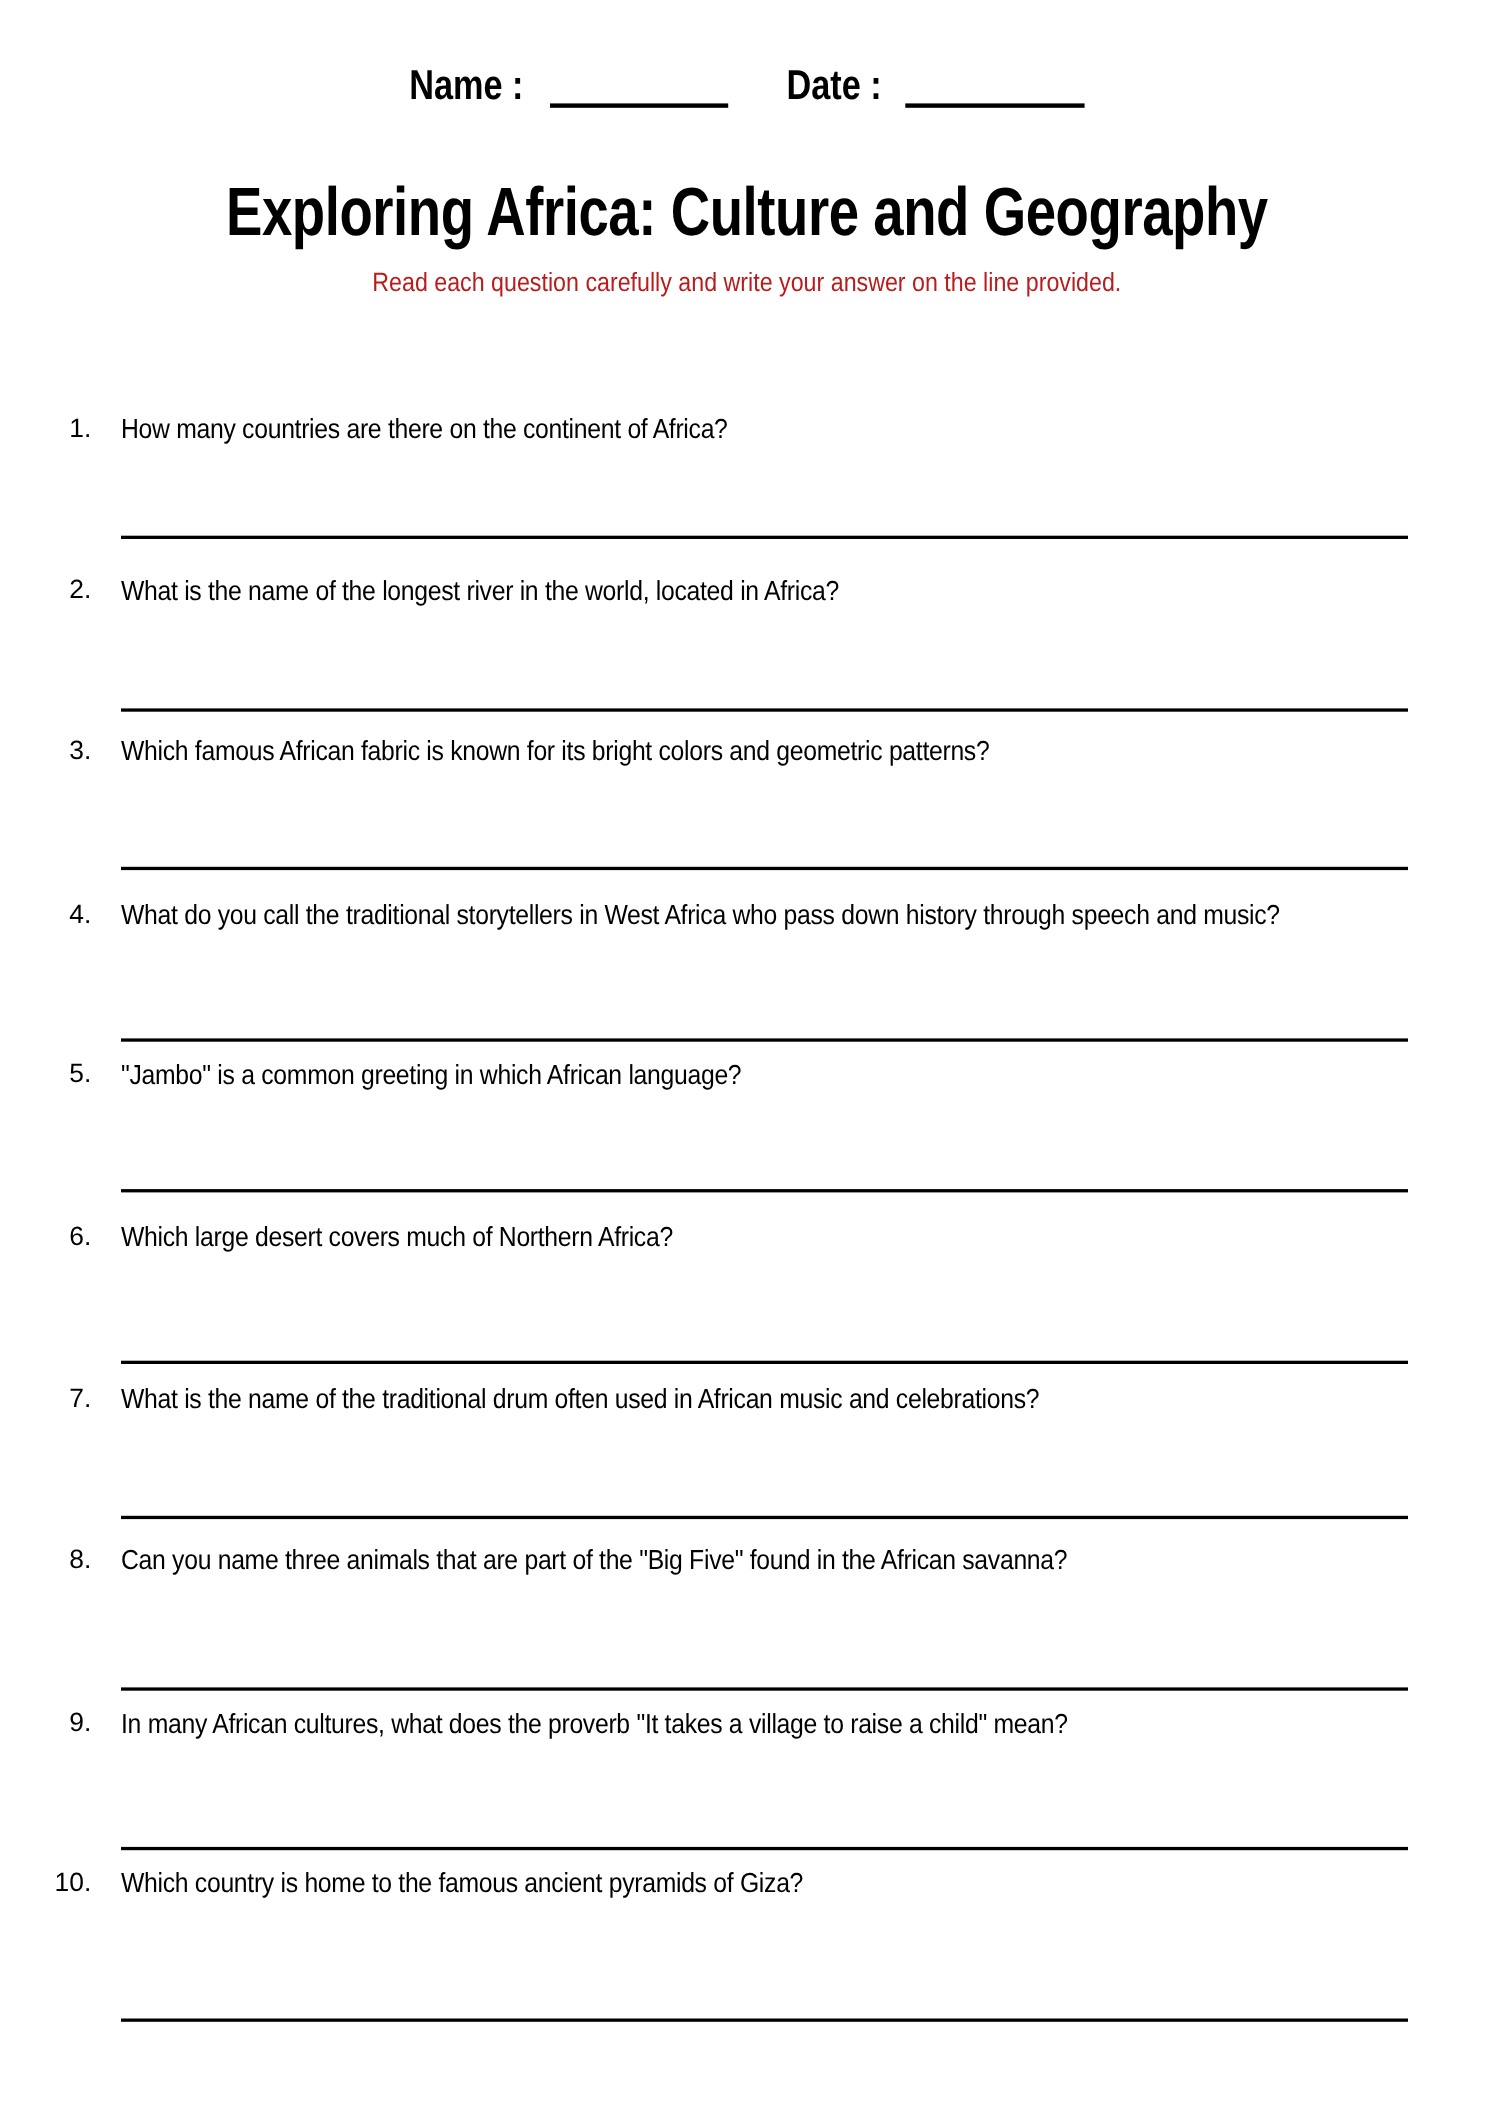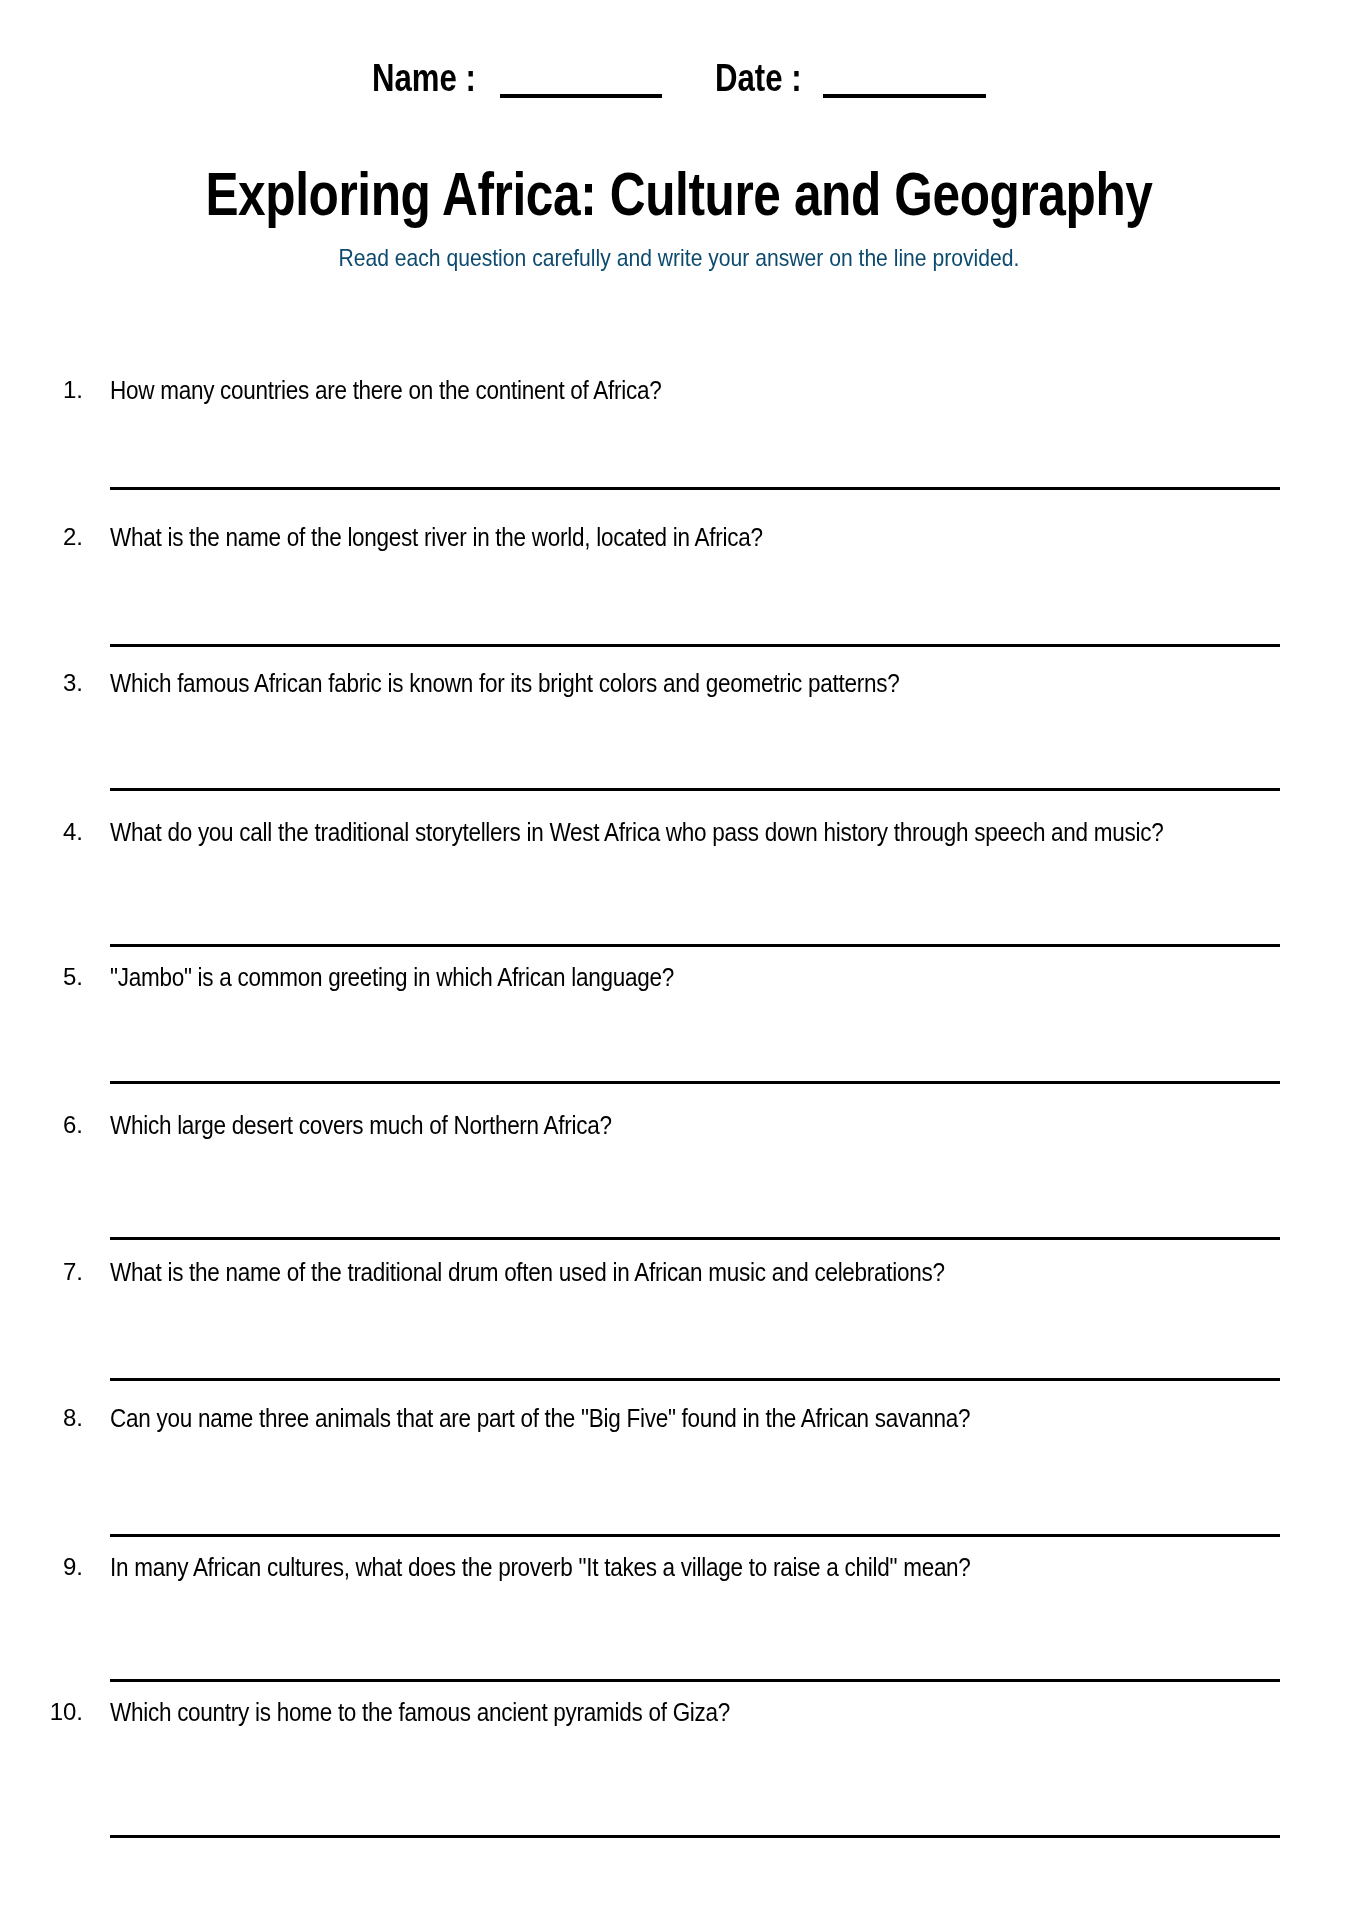--- a/index.html
+++ b/index.html
@@ -12,21 +12,21 @@
   }
   .hdr-line { position: absolute; top: 38px; height: 4px; background: #000; }
   .title {
     position: absolute; top: 160px; left: 0; width: 1358px; text-align: center;
     font-family: "Liberation Sans", sans-serif; font-weight: 700; font-size: 62px; line-height: 68px;
     white-space: nowrap;
   }
   .title span { display: inline-block; transform: scaleX(0.80); transform-origin: center; letter-spacing: -0.5px; }
   .subtitle {
     position: absolute; top: 244px; left: 0; width: 1358px; text-align: center;
-    font-family: "Liberation Sans", sans-serif; font-size: 24px; line-height: 28px; color: #0c4a6e;
+    font-family: "Liberation Sans", sans-serif; font-size: 24px; line-height: 28px; color: #b91c1c;
     white-space: nowrap;
   }
   .subtitle span { display: inline-block; transform: scaleX(0.88); transform-origin: center; }
   .q { position: absolute; left: 0; width: 1358px; height: 40px; }
   .q-num {
     position: absolute; right: 1275px; top: 0; height: 36px; line-height: 36px;
     font-family: "Liberation Sans", sans-serif; font-size: 24px; text-align: right; white-space: nowrap;
   }
   .q-text {
     position: absolute; left: 110px; top: 0; height: 36px; line-height: 36px;

